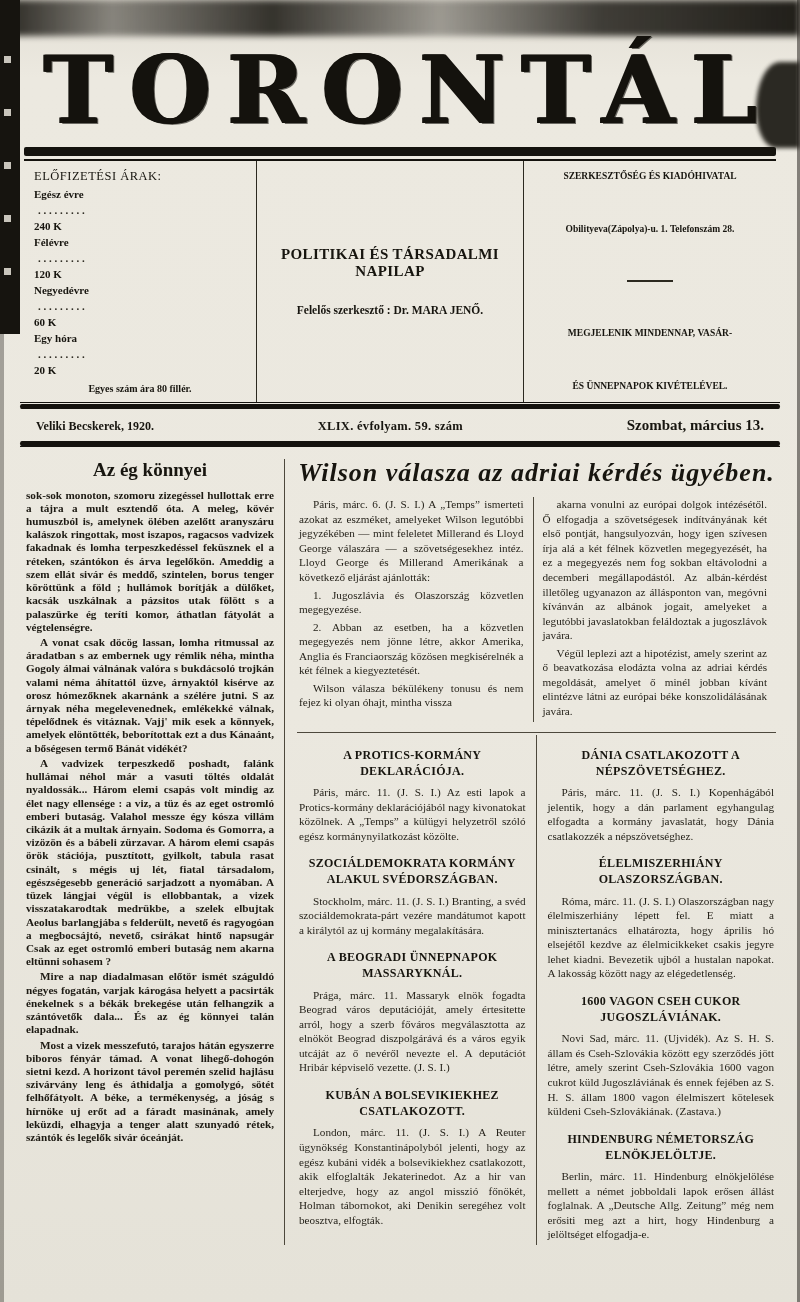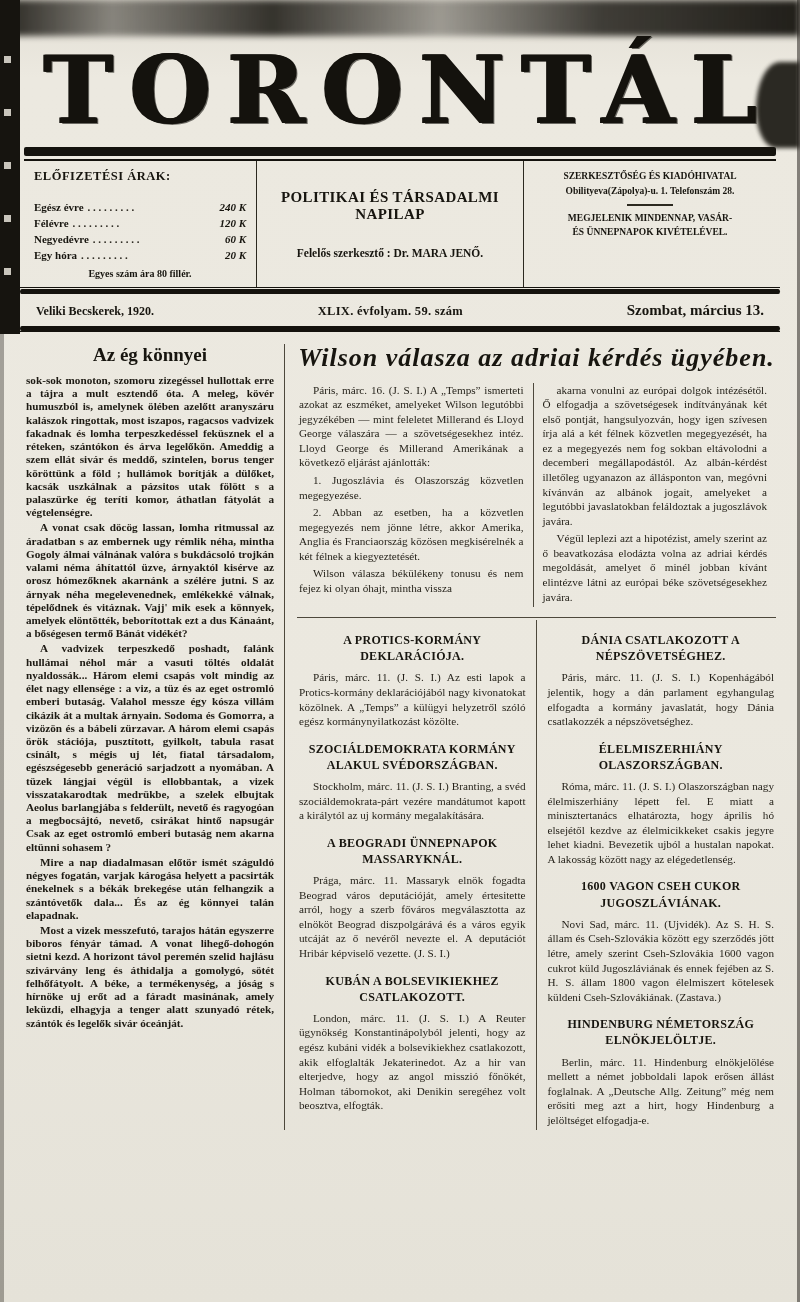--- a/index.html
+++ b/index.html
@@ -27,26 +27,26 @@
   .mast-rule{height:9px;background:#14120d;margin:4px 24px 0;border-radius:2px;}
   .mast-rule-thin{height:2px;background:#14120d;margin:3px 24px 0;}
 
   
   .header-row{display:flex;margin:0 24px;min-height:100px;align-items:stretch;}
   .hcell{padding:8px 10px;}
   .hcell.left{flex:0 0 212px;}
   .hcell.center{flex:1;text-align:center;border-left:1px solid #2c2920;border-right:1px solid #2c2920;
     display:flex;flex-direction:column;justify-content:center;gap:24px;}
   .hcell.right{flex:0 0 232px;text-align:center;font-size:9.5px;font-weight:bold;line-height:1.55;
-    display:flex;flex-direction:column;justify-content:flex-start;}
-  .sub-title{font-weight:bold;font-size:12.5px;letter-spacing:.5px;margin-bottom:16px;}
-  .sub-row{display:flex;font-weight:bold;font-size:11px;line-height:1.45;}
+    display:flex;flex-direction:column;justify-content:space-between;}
+  .sub-title{font-weight:normal;font-size:12.5px;letter-spacing:.5px;margin-bottom:3px;}
+  .sub-row{display:flex;font-weight:bold;font-size:11px;line-height:1.45;flex-direction:column;}
   .sub-row .lbl{white-space:nowrap;}
   .sub-row .dots{flex:1;overflow:hidden;white-space:nowrap;padding:0 4px;color:#2c2920;}
-  .sub-row .val{white-space:nowrap;font-style:italic;}
+  .sub-row .val{white-space:nowrap;}
   .sub-note{text-align:center;font-size:10px;font-weight:bold;margin-top:4px;}
   .hc-line1{font-weight:bold;font-size:15px;letter-spacing:.4px;}
   .hc-line2{font-weight:bold;font-size:11.5px;}
   .hr-divider{width:46px;height:2px;background:#2c2920;margin:5px auto;}
 
   
   .rule-thin{height:1px;background:#14120d;margin:0 20px;}
   .rule-thick{height:5px;background:#14120d;margin:1px 20px 0;border-radius:2px/3px;}
   .dateline{display:flex;justify-content:space-between;align-items:baseline;margin:0 36px;padding:8px 0 6px;}
   .dl-place{font-weight:bold;font-size:12px;}
@@ -156,28 +156,28 @@
         <p>Mire a nap diadalmasan előtör ismét száguldó négyes fogatán, varjak károgása helyett a pacsirták énekelnek s a békák brekegése után felhangzik a szántóvetők dala... És az ég könnyei talán elapadnak.</p>
         <p>Most a vizek messzefutó, tarajos hátán egyszerre biboros fényár támad. A vonat lihegő-dohogón sietni kezd. A horizont távol peremén szelid hajlásu szivárvány leng és áthidalja a gomolygó, sötét felhőfátyolt. A béke, a termékenység, a jóság s hírnöke uj erőt ad a fáradt masinának, amely leküzdi, elhagyja a tenger alatt szunyadó rétek, szántók és legelők sivár óceánját.</p>
       </aside>
 
       <div class="col-main">
 
         <section class="wilson">
           <h2>Wilson válasza az adriai kérdés ügyében.</h2>
           <div class="wilson-cols">
             <div class="wcol first">
-              <p>Páris, márc. 16. (J. S. I.) A „Temps” ismerteti azokat az eszméket, amelyeket Wilson legutóbbi jegyzékében — mint feleletet Millerand és Lloyd George válaszára — a szövetségesekhez intéz. Lloyd George és Millerand Amerikának a következő eljárást ajánlották:</p>
+              <p>Páris, márc. 6. (J. S. I.) A „Temps” ismerteti azokat az eszméket, amelyeket Wilson legutóbbi jegyzékében — mint feleletet Millerand és Lloyd George válaszára — a szövetségesekhez intéz. Lloyd George és Millerand Amerikának a következő eljárást ajánlották:</p>
               <p>1. Jugoszlávia és Olaszország közvetlen megegyezése.</p>
               <p>2. Abban az esetben, ha a közvetlen megegyezés nem jönne létre, akkor Amerika, Anglia és Franciaország közösen megkisérelnék a két félnek a kiegyeztetését.</p>
               <p>Wilson válasza békülékeny tonusu és nem fejez ki olyan óhajt, mintha vissza</p>
             </div>
             <div class="wcol">
               <p class="noindent">akarna vonulni az európai dolgok intézésétől. Ő elfogadja a szövetségesek indítványának két első pontját, hangsulyozván, hogy igen szívesen írja alá a két félnek közvetlen megegyezését, ha ez a megegyezés nem fog sokban eltávolodni a decemberi megállapodástól. Az albán-kérdést illetőleg ugyanazon az állásponton van, megóvni kívánván az albánok jogait, amelyeket a legutóbbi javaslatokban feláldoztak a jugoszlávok javára.</p>
-              <p>Végül leplezi azt a hipotézist, amely szerint az ő beavatkozása elodázta volna az adriai kérdés megoldását, amelyet ő minél jobban kívánt elintézve látni az európai béke szövetségesekhez javára.</p>
+              <p>Végül leplezi azt a hipotézist, amely szerint az ő beavatkozása elodázta volna az adriai kérdés megoldását, amelyet ő minél jobban kívánt elintézve látni az európai béke konszolidálásának javára.</p>
             </div>
           </div>
         </section>
 
         <div class="mid-rule"></div>
 
         <div class="two-cols">
 
           <div class="mcol">
             <article class="article">

